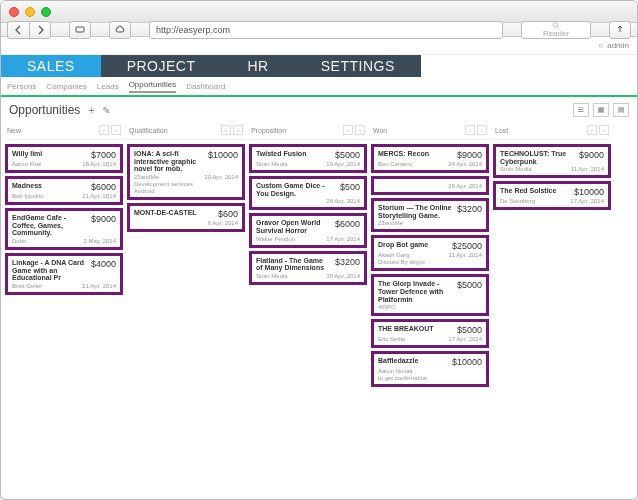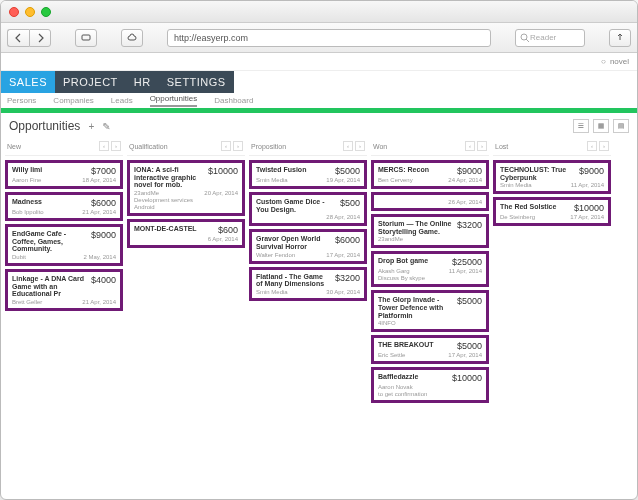--- a/index.html
+++ b/index.html
@@ -3,34 +3,34 @@
 <meta charset="utf-8">
 <style>
   * { margin: 0; padding: 0; box-sizing: border-box; }
   body { font-family: Arial, Helvetica, sans-serif; background: #fff; font-size: 8px; color: #333; }
   .window { width: 638px; height: 500px; margin: 0 auto; border: 1px solid #bbb; border-radius: 6px; overflow: hidden; box-shadow: 0 6px 24px rgba(0,0,0,.25); background: #fff; }
   .titlebar { height: 22px; background: linear-gradient(#f7f7f7,#e5e5e5); border-bottom: 1px solid #ccc; display: flex; align-items: center; padding: 0 8px; gap: 6px; }
   .tb-dot { width: 10px; height: 10px; border-radius: 50%; display: inline-block; }
   .tb-red { background: #ff5f57; border: 1px solid #e33e32; }
   .tb-yellow { background: #ffbd2e; border: 1px solid #e09e00; }
   .tb-green { background: #28c940; border: 1px solid #17a52c; }
-  .toolbar { height: 30px; background: linear-gradient(#fafafa,#ececec); border-bottom: 1px solid #ccc; display: flex; align-items: center; padding: 0 6px; gap: 24px; }
+  .toolbar { height: 14px; background: linear-gradient(#fafafa,#ececec); border-bottom: 1px solid #ccc; display: flex; align-items: center; padding: 0 6px; gap: 18px; }
   .tb-btn { width: 22px; height: 18px; border: 1px solid #bbb; border-radius: 3px; background: linear-gradient(#fff,#eee); display: flex; align-items: center; justify-content: center; color: #555; }
   .tb-group { display: flex; }
   .tb-group .tb-btn:first-child { border-radius: 3px 0 0 3px; border-right: none; }
   .tb-group .tb-btn:last-child { border-radius: 0 3px 3px 0; }
   .addr { flex: 1; }
   .addr input { width: 100%; height: 18px; border: 1px solid #bbb; border-radius: 3px; padding: 0 18px 0 6px; font-size: 9px; color: #555; background: #fff; }
-  .search-box { width: 70px; height: 18px; border: 1px solid #bbb; border-radius: 3px; font-size: 8px; color: #aaa; display: flex; align-items: center; padding: 0 4px; background: #fff; }
+  .search-box { width: 70px; height: 18px; border: 1px solid #bbb; border-radius: 3px; font-size: 8px; color: #aaa; display: flex; align-items: center; padding: 0 4px; background: #fff; flex-direction: column; }
   .user-area { display: flex; align-items: center; gap: 4px; padding: 0 8px; color: #888; height: 18px; border-bottom: 1px solid #eee; justify-content: flex-end; font-size: 8px; }
   .main-tabs { display: flex; height: 22px; }
-  .main-tabs .mtab { padding: 0 8px; display: flex; align-items: center; font-size: 11px; letter-spacing: .5px; color: #666; cursor: pointer; }
+  .main-tabs .mtab { padding: 0 26px; display: flex; align-items: center; font-size: 14px; letter-spacing: .5px; color: #666; cursor: pointer; }
   .main-tabs .mtab.active { background: #29a3e2; color: #fff; }
   .main-tabs .mtab.dark { background: #3b4a57; color: #eee; }
-  .subtabs { display: flex; height: 20px; border-bottom: 5px solid #22c55e; padding-left: 6px; gap: 17px; align-items: center; }
+  .subtabs { display: flex; height: 20px; border-bottom: 2px solid #22c55e; padding-left: 6px; gap: 10px; align-items: center; }
   .subtabs .stab { color: #999; font-size: 8px; cursor: pointer; }
   .subtabs .stab.active { color: #555; border-bottom: 2px solid #999; padding-bottom: 2px; }
   .page-head { display: flex; align-items: center; justify-content: space-between; padding: 6px 8px; }
   .page-head-left { display: flex; align-items: center; gap: 8px; }
   .page-title { font-size: 12px; color: #444; font-weight: normal; }
   .head-icon { color: #888; font-size: 10px; cursor: pointer; }
   .view-btns { display: flex; gap: 4px; }
   .view-btn { width: 16px; height: 14px; border: 1px solid #ccc; display: flex; align-items: center; justify-content: center; font-size: 7px; color: #777; }
   .kanban { display: flex; gap: 4px; padding: 0 4px 8px 4px; overflow-x: auto; height: calc(100% - 130px); }
   .col { width: 118px; flex-shrink: 0; }
@@ -92,21 +92,21 @@
     </div>
     <div class="tb-btn">
         <svg class="icon-svg" viewBox="0 0 10 10">
           <path d="M5 7 V1 M3 3 L5 1 L7 3" stroke="#555" fill="none"></path>
         </svg>
       </div>
   </div>
 
   <div class="user-area">
     <span>○</span>
-    <span>novel</span>
+    <span>admin</span>
   </div>
 
   <div class="main-tabs" id="main-tabs">
       <div class="mtab active">SALES</div>
       <div class="mtab dark">PROJECT</div>
       <div class="mtab dark">HR</div>
       <div class="mtab dark">SETTINGS</div>
     </div>
   <div class="subtabs" id="sub-tabs">
       <div class="stab">Persons</div>

